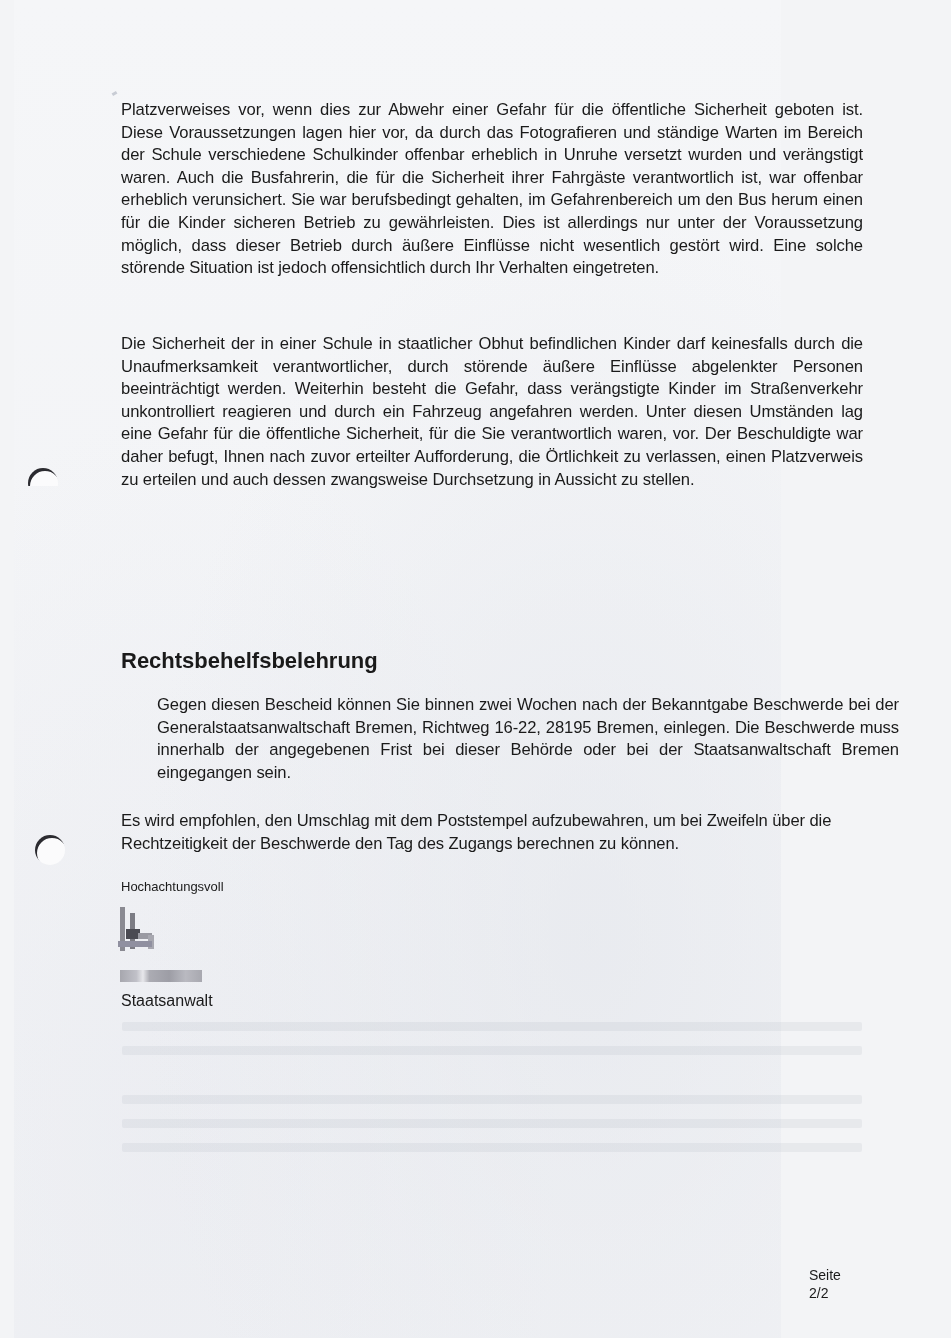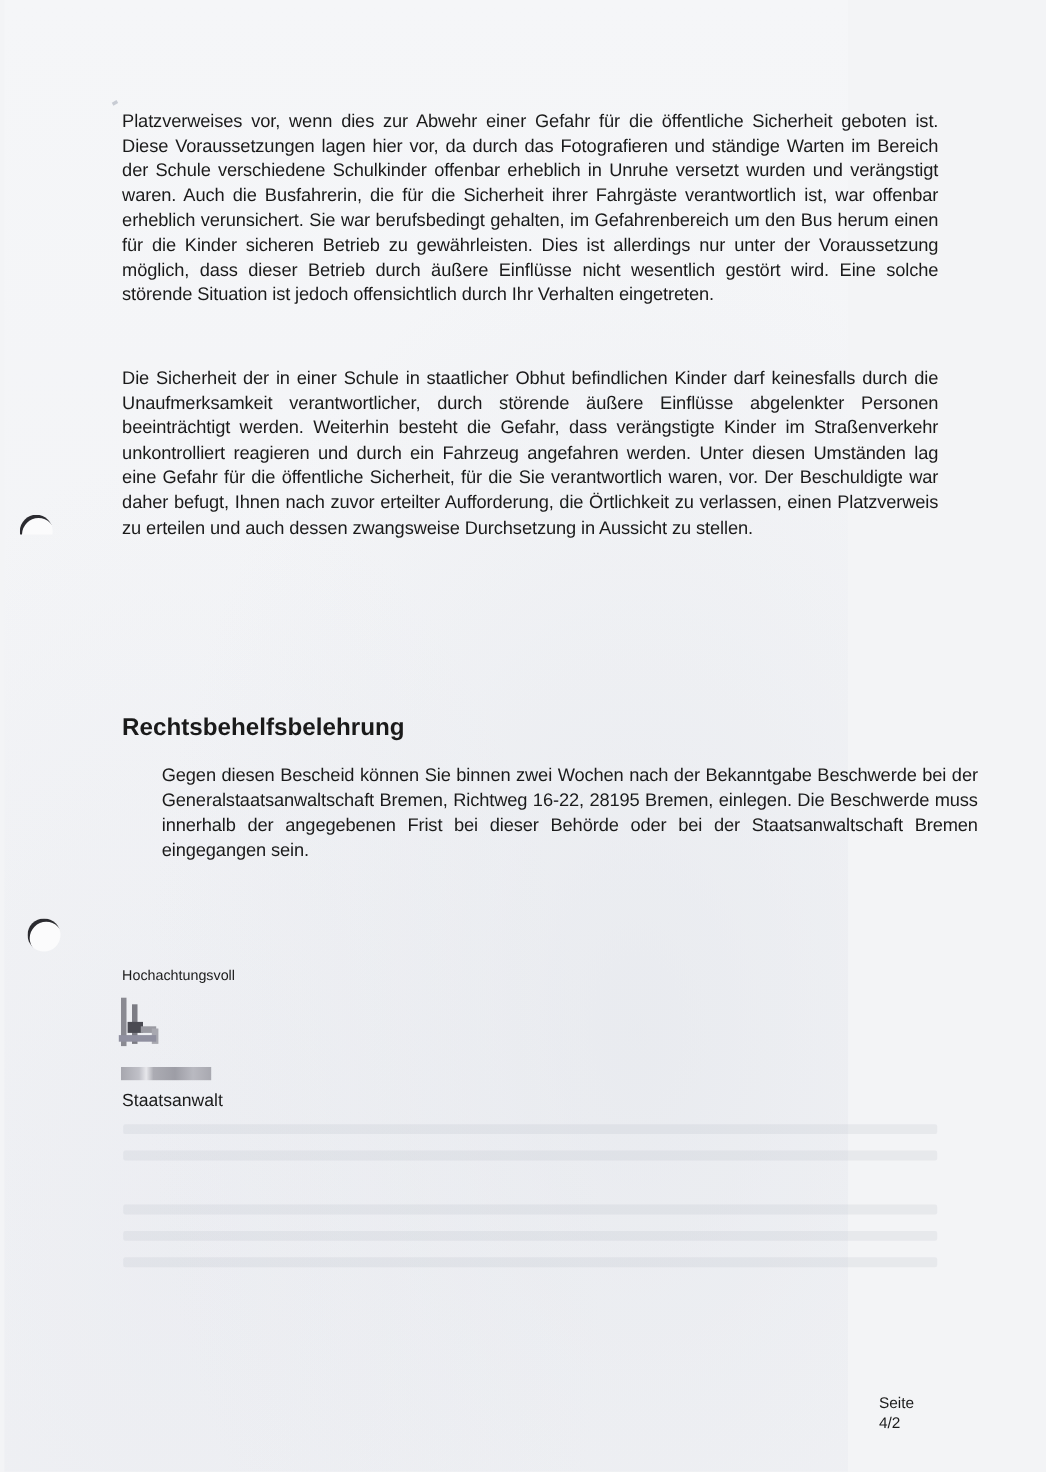--- a/index.html
+++ b/index.html
@@ -10,21 +10,21 @@
     width: 951px;
     height: 1338px;
     background: #f3f4f6;
     position: relative;
     overflow: hidden;
     font-family: "Liberation Sans", sans-serif;
     color: #1a1a1a;
   }
   .page {
     position: absolute;
-    left: 4px; top: 0;
+    left: 14px; top: 0;
     width: 767px; height: 1338px;
     background:
       radial-gradient(ellipse at 75% 70%, rgba(225,228,234,0.55) 0%, rgba(243,244,246,0) 55%),
       radial-gradient(ellipse at 20% 85%, rgba(230,232,238,0.5) 0%, rgba(243,244,246,0) 45%),
       linear-gradient(180deg, #f5f6f8 0%, #f1f2f5 100%);
   }
   
   .bleed {
     position: absolute;
     left: 108px;
@@ -138,30 +138,33 @@
     <p>Die Sicherheit der in einer Schule in staatlicher Obhut befindlichen Kinder darf keinesfalls durch die Unaufmerksamkeit verantwortlicher, durch störende äußere Einflüsse abgelenkter Personen beeinträchtigt werden. Weiterhin besteht die Gefahr, dass verängstigte Kinder im Straßenverkehr unkontrolliert reagieren und durch ein Fahrzeug angefahren werden. Unter diesen Umständen lag eine Gefahr für die öffentliche Sicherheit, für die Sie verantwortlich waren, vor. Der Beschuldigte war daher befugt, Ihnen nach zuvor erteilter Aufforderung, die Örtlichkeit zu verlassen, einen Platzverweis zu erteilen und auch dessen zwangsweise Durchsetzung in Aussicht zu stellen.</p>
   </div>
 
 
   <div class="heading">Rechtsbehelfsbelehrung</div>
 
   <div class="body-text p4">
     <p>Gegen diesen Bescheid können Sie binnen zwei Wochen nach der Bekanntgabe Beschwerde bei der Generalstaatsanwaltschaft Bremen, Richtweg 16-22, 28195 Bremen, einlegen. Die Beschwerde muss innerhalb der angegebenen Frist bei dieser Behörde oder bei der Staatsanwaltschaft Bremen eingegangen sein.</p>
   </div>
 
+  <div class="body-text p5">
+    <p>Es wird empfohlen, den Umschlag mit dem Poststempel aufzubewahren, um bei Zweifeln über die Rechtzeitigkeit der Beschwerde den Tag des Zugangs berechnen zu können.</p>
+  </div>
 
   <div class="closing">Hochachtungsvoll</div>
 
   <div class="signature">
     <div class="sig-cell" style="left:2px;top:2px;width:5px;height:44px;background:#8a8a92;"></div>
     <div class="sig-cell" style="left:12px;top:8px;width:5px;height:36px;background:#7c7c84;"></div>
     <div class="sig-cell" style="left:8px;top:24px;width:14px;height:10px;background:#4a4a52;"></div>
     <div class="sig-cell" style="left:20px;top:28px;width:14px;height:6px;background:#9a9aa2;"></div>
     <div class="sig-cell" style="left:30px;top:30px;width:6px;height:14px;background:#a8a8b0;"></div>
     <div class="sig-cell" style="left:0px;top:36px;width:34px;height:6px;background:#9090a0;"></div>
   </div>
 
   <div class="name-blur"></div>
 
   <div class="title">Staatsanwalt</div>
 
-  <div class="page-num">Seite 4/2</div>
+  <div class="page-num">Seite 2/2</div>
 </div>
 
 </body></html>

